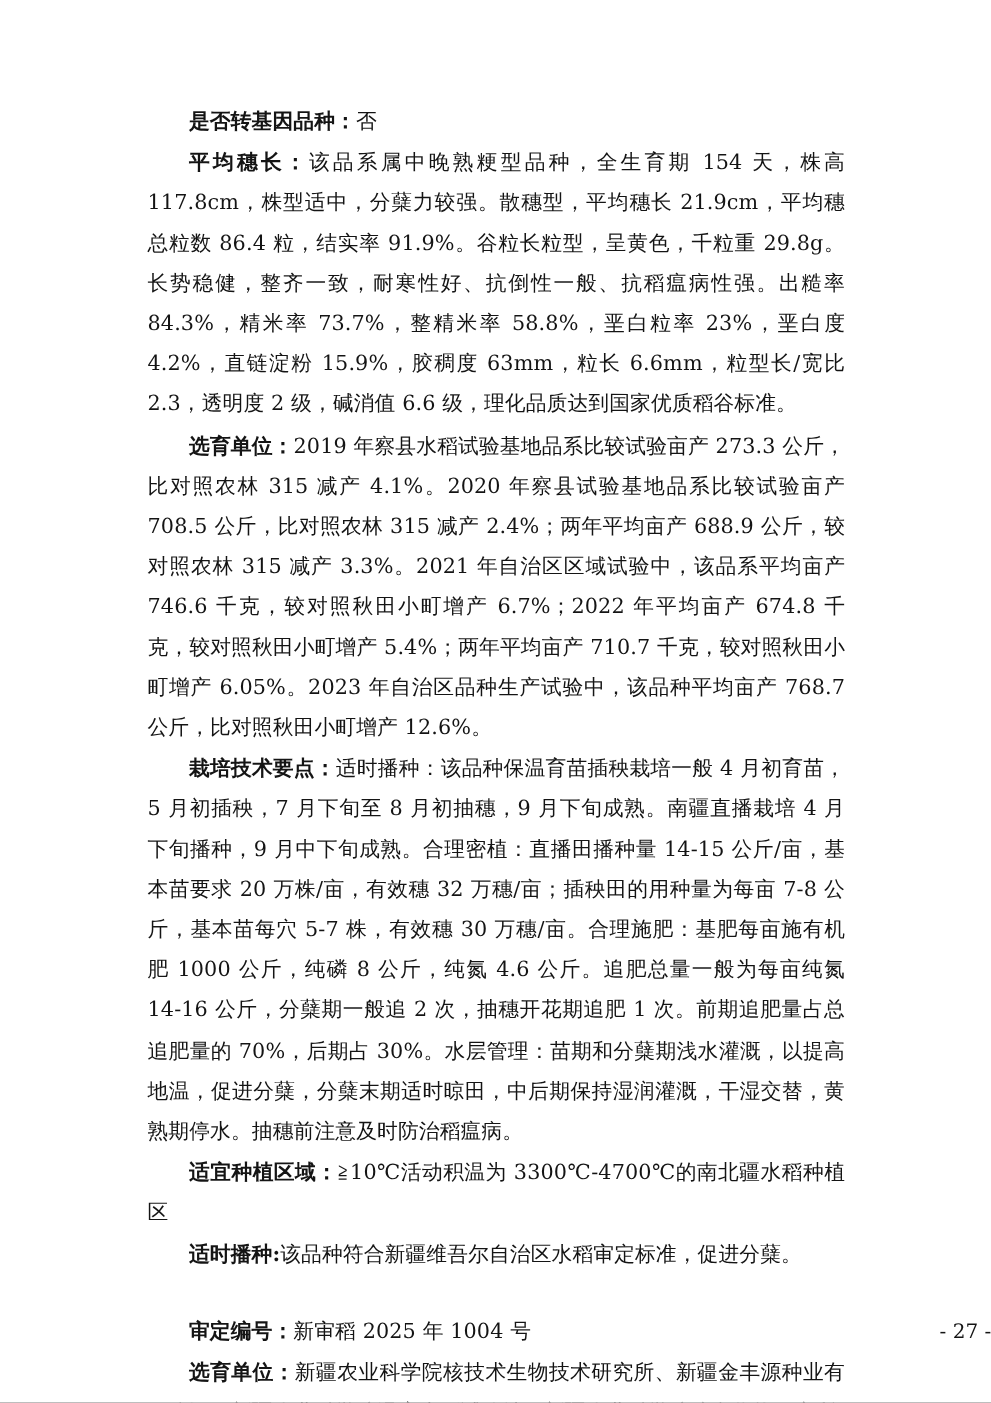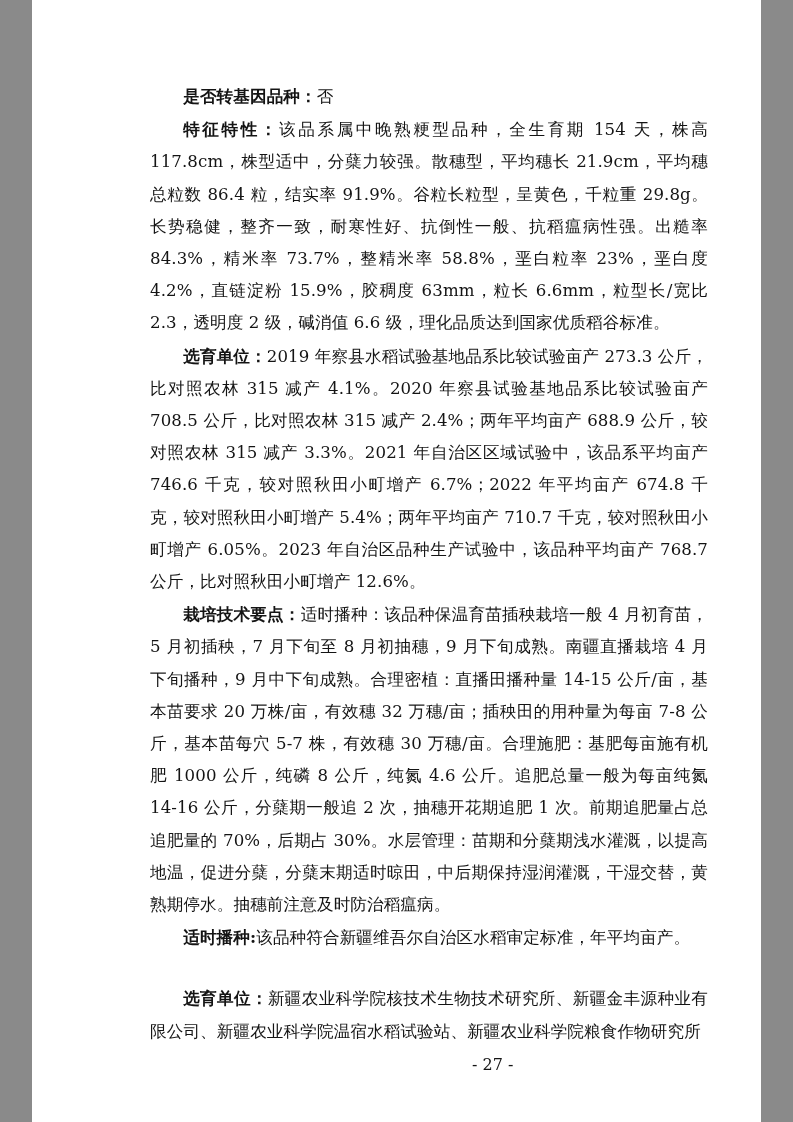--- a/index.html
+++ b/index.html
@@ -5,21 +5,21 @@
   html, body {
     margin: 0;
     padding: 0;
     background: #8a8a8a;
   }
   body {
     font-family: "DejaVu Serif", "Liberation Serif", serif;
   }
   .page {
     position: relative;
-    width: 729px;
+    width: 793px;
     height: 1122px;
     background: #ffffff;
     margin: 0 auto;
     box-sizing: border-box;
     overflow: hidden;
   }
   .content {
     position: absolute;
     left: 118px;
     top: 80px;
@@ -41,48 +41,50 @@
     font-weight: bold;
   }
   .spacer-block {
     height: 28px;
   }
   .pagenum {
     position: absolute;
     left: 0;
     right: 0;
     bottom: 48px;
-    text-align: left;
+    text-align: right;
     font-size: 16px;
     color: #141414;
   }
   .pagenum .inner {
     display: inline-block;
     margin-left: 440px;
   }
 </style>
 </head>
 <body>
 
 <div class="page">
   <div class="content">
 
     <p class="indent"><span class="lbl">是否转基因品种：</span><span>否</span></p>
 
-    <p class="indent"><span class="lbl">特征特性：</span><span>该品系属中晚熟粳型品种，全生育期 154 天，株高 117.8cm，株型适中，分蘖力较强。散穗型，平均穗长 21.9cm，平均穗总粒数 86.4 粒，结实率 91.9%。谷粒长粒型，呈黄色，千粒重 29.8g。长势稳健，整齐一致，耐寒性好、抗倒性一般、抗稻瘟病性强。出糙率 84.3%，精米率 73.7%，整精米率 58.8%，垩白粒率 23%，垩白度 4.2%，直链淀粉 15.9%，胶稠度 63mm，粒长 6.6mm，粒型长/宽比 2.3，透明度 2 级，碱消值 6.6 级，理化品质达到国家优质稻谷标准。</span></p>
+    <p class="indent"><span class="lbl">平均穗长：</span><span>该品系属中晚熟粳型品种，全生育期 154 天，株高 117.8cm，株型适中，分蘖力较强。散穗型，平均穗长 21.9cm，平均穗总粒数 86.4 粒，结实率 91.9%。谷粒长粒型，呈黄色，千粒重 29.8g。长势稳健，整齐一致，耐寒性好、抗倒性一般、抗稻瘟病性强。出糙率 84.3%，精米率 73.7%，整精米率 58.8%，垩白粒率 23%，垩白度 4.2%，直链淀粉 15.9%，胶稠度 63mm，粒长 6.6mm，粒型长/宽比 2.3，透明度 2 级，碱消值 6.6 级，理化品质达到国家优质稻谷标准。</span></p>
 
     <p class="indent"><span class="lbl">选育单位：</span><span>2019 年察县水稻试验基地品系比较试验亩产 273.3 公斤，比对照农林 315 减产 4.1%。2020 年察县试验基地品系比较试验亩产 708.5 公斤，比对照农林 315 减产 2.4%；两年平均亩产 688.9 公斤，较对照农林 315 减产 3.3%。2021 年自治区区域试验中，该品系平均亩产 746.6 千克，较对照秋田小町增产 6.7%；2022 年平均亩产 674.8 千克，较对照秋田小町增产 5.4%；两年平均亩产 710.7 千克，较对照秋田小町增产 6.05%。2023 年自治区品种生产试验中，该品种平均亩产 768.7 公斤，比对照秋田小町增产 12.6%。</span></p>
 
     <p class="indent"><span class="lbl">栽培技术要点：</span><span>适时播种：该品种保温育苗插秧栽培一般 4 月初育苗，5 月初插秧，7 月下旬至 8 月初抽穗，9 月下旬成熟。南疆直播栽培 4 月下旬播种，9 月中下旬成熟。合理密植：直播田播种量 14-15 公斤/亩，基本苗要求 20 万株/亩，有效穗 32 万穗/亩；插秧田的用种量为每亩 7-8 公斤，基本苗每穴 5-7 株，有效穗 30 万穗/亩。合理施肥：基肥每亩施有机肥 1000 公斤，纯磷 8 公斤，纯氮 4.6 公斤。追肥总量一般为每亩纯氮 14-16 公斤，分蘖期一般追 2 次，抽穗开花期追肥 1 次。前期追肥量占总追肥量的 70%，后期占 30%。水层管理：苗期和分蘖期浅水灌溉，以提高地温，促进分蘖，分蘖末期适时晾田，中后期保持湿润灌溉，干湿交替，黄熟期停水。抽穗前注意及时防治稻瘟病。</span></p>
 
+    <p class="indent"><span class="lbl">适宜种植区域：</span><span>≧10℃活动积温为 3300℃-4700℃的南北疆水稻种植区</span></p>
 
-    <p class="indent"><span class="lbl">适时播种:</span><span>该品种符合新疆维吾尔自治区水稻审定标准，年平均亩产。</span></p>
+    <p class="indent"><span class="lbl">适时播种:</span><span>该品种符合新疆维吾尔自治区水稻审定标准，促进分蘖。</span></p>
 
     <div class="spacer-block"></div>
 
+    <p class="indent"><span class="lbl">审定编号：</span><span>新审稻 2025 年 1004 号</span></p>
 
 
     <p class="indent"><span class="lbl">选育单位：</span><span>新疆农业科学院核技术生物技术研究所、新疆金丰源种业有限公司、新疆农业科学院温宿水稻试验站、新疆农业科学院粮食作物研究所</span></p>
 
   </div>
 
   <div class="pagenum"><span class="inner">- 27 -</span></div>
 </div>
 
 </body></html>

